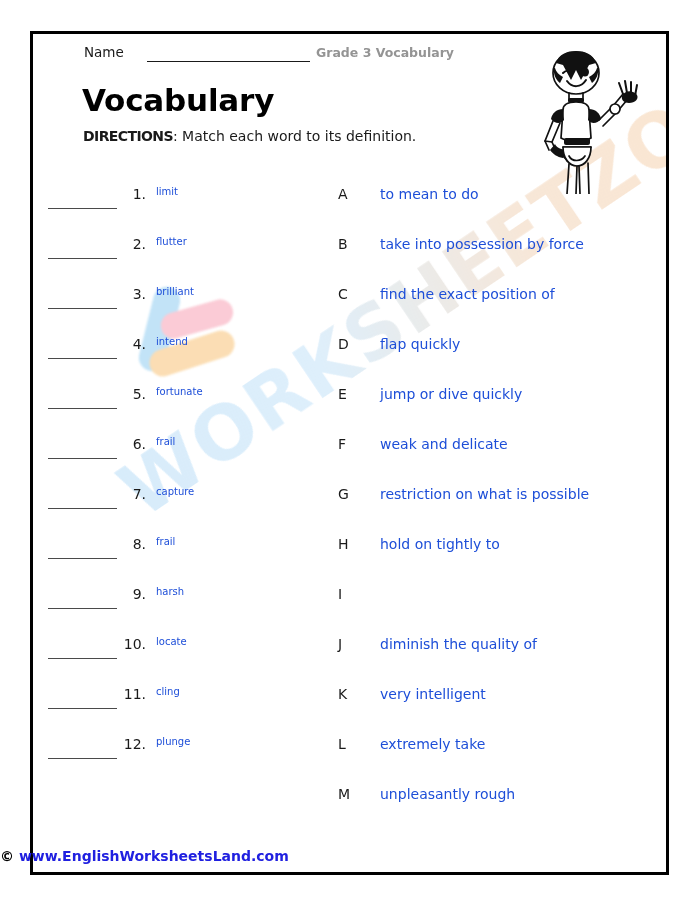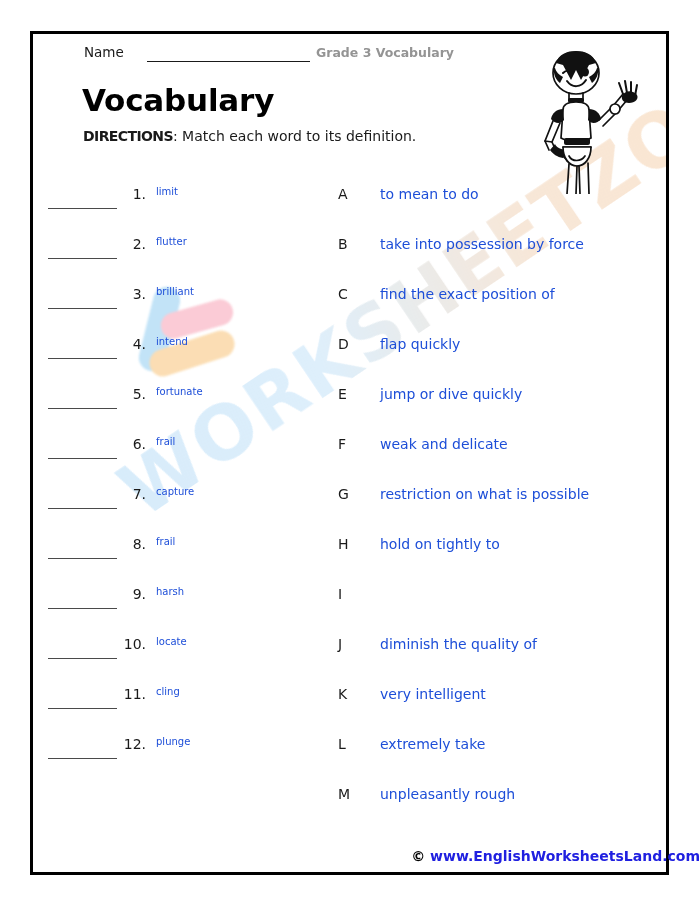--- a/index.html
+++ b/index.html
@@ -231,21 +231,21 @@
     color: #1d4ed8;
     white-space: nowrap;
   }
 
   
   .footer {
     position: absolute;
     left: 0;
     top: 848px;
     width: 700px;
-    text-align: right;
+    text-align: left;
     font-size: 14px;
     font-weight: 700;
   }
   .footer .copy {
     color: #000000;
   }
   .footer .url {
     color: #2020e0;
   }
 </style>

